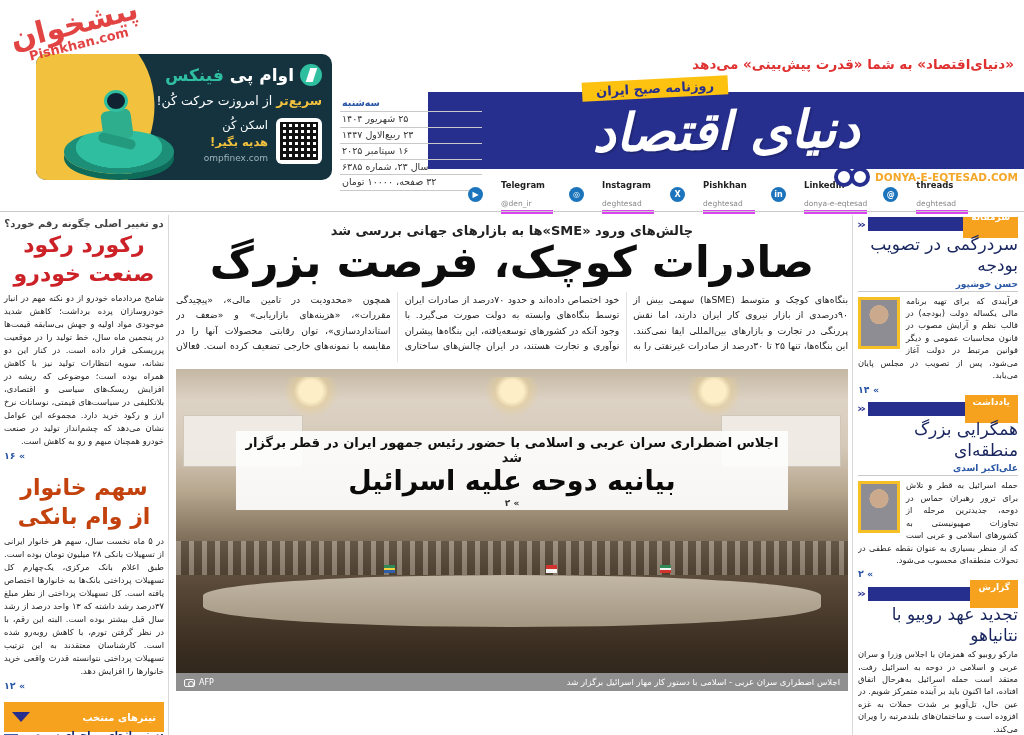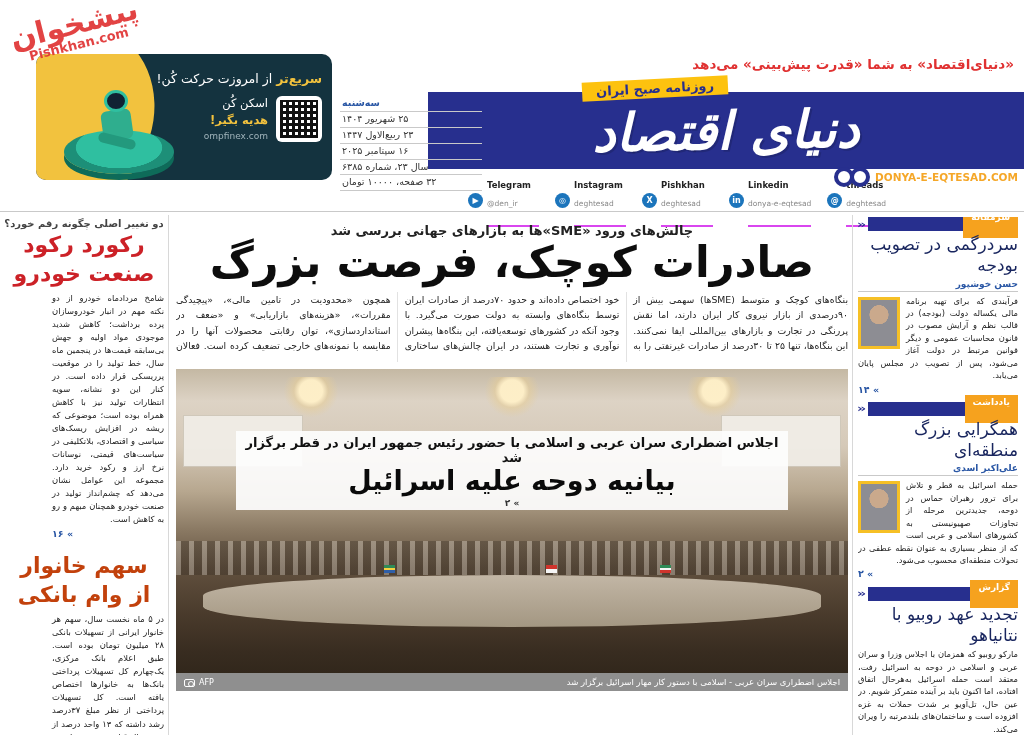--- a/index.html
+++ b/index.html
@@ -40,21 +40,21 @@
   .tagline { position:absolute; right:10px; top:56px; direction:rtl; color:#e03131; font-size:13.5px; font-weight:bold; }
   .band { position:absolute; left:428px; right:0; top:92px; height:77px; background:#272f8e; }
   .logo-text { position:absolute; inset:0; display:flex; align-items:center; justify-content:center; color:#fff; font-size:52px; font-weight:bold; font-style:italic; transform:rotate(-1deg); direction:rtl; letter-spacing:2px; text-shadow:2px 2px 0 rgba(0,0,0,.15); }
   .badge { position:absolute; left:582px; top:79px; background:#fdc20f; color:#272f8e; font-size:13px; font-weight:bold; padding:2px 14px; transform:rotate(-3deg); z-index:12; direction:rtl; }
   .dates { position:absolute; left:340px; top:96px; width:142px; direction:rtl; }
   .date-row { font-size:9.5px; color:#333; text-align:left; direction:rtl; border-bottom:1px solid #c9c9c9; padding:1px 2px 2px; line-height:1.25; }
   .date-row:first-child { color:#2a57a5; font-weight:bold; }
   .social { position:absolute; left:468px; top:174px; display:flex; gap:16px; align-items:center; }
   .social-item { display:flex; gap:4px; align-items:center; }
   .social-icon { width:15px; height:15px; border-radius:50%; background:#1c75bc; color:#fff; font-size:8px; font-weight:bold; display:flex; align-items:center; justify-content:center; flex:0 0 auto; }
-  .social-texts { line-height:1.1; border-bottom:2px solid #d946ef; padding-bottom:16px; min-width:52px; }
+  .social-texts { line-height:1.1; border-bottom:4px solid #d946ef; padding-bottom:1px; min-width:52px;margin-left:14px; }
   .social-name { font-size:8.5px; font-weight:bold; color:#222; }
   .social-handle { font-size:7.5px; color:#888; }
   .sitemark { position:absolute; right:6px; top:167px; display:flex; align-items:center; gap:5px;margin-left:42px; }
   .ring { width:20px; height:20px; border:4px solid #272f8e; border-radius:50%; background:#fff; }
   .ring.two { margin-left:-9px; }
   .site-url { color:#f5a728; font-weight:bold; font-size:10.5px; }
 
   .hline { position:absolute; left:0; right:0; top:211px; border-top:1px solid #c9c9c9; }
   .vline { position:absolute; top:215px; bottom:0; width:1px; background:#d8d8d8; }
   .v1 { left:168px; } .v2 { left:852px; }
@@ -100,21 +100,21 @@
   .sec-photo { float:left; width:42px; height:52px; border:3px solid #f6c026; margin:2px 6px 2px 0;
     background:radial-gradient(circle at 50% 32%, #caa98c 0 26%, #8d8d93 27% 100%); }
   .sec .pref { display:block; text-align:left; margin-top:1px; }
 
   
   .leftcol { position:absolute; left:4px; top:218px; width:160px; direction:rtl; }
   .lc-kicker { text-align:center; font-size:10px; font-weight:bold; color:#444; margin-bottom:2px; }
   .lc-title { text-align:center; font-size:22px; font-weight:900; line-height:1.3; white-space:pre-line; margin-bottom:4px; }
   .lc-title.red { color:#cc2127; }
   .lc-title.blue { color:#c2410c; margin-top:10px; }
-  .lc-body { font-size:8.4px; line-height:1.55; text-align:justify; color:#222;margin-left:48px; }
+  .lc-body { font-size:8.4px; line-height:1.55; text-align:justify; color:#222; }
   .lc .pref, .leftcol .pref { display:block; text-align:left; margin-top:1px; }
   .sel-head { margin-top:8px; background:#f6a21e; height:30px; display:flex; direction:rtl; align-items:center; padding:0 8px; }
   .sel-head-label { color:#fff; font-size:10px; font-weight:bold; }
   .sel-chev { margin-right:auto; width:0; height:0; border-left:9px solid transparent; border-right:9px solid transparent; border-top:10px solid #272f8e; }
   .sel-row { display:flex; direction:rtl; align-items:center; justify-content:space-between; height:17px; border-bottom:1px solid #d3d3d3; }
   .sel-title { font-size:9.3px; font-weight:bold; color:#13246b; }
   .sel-num { background:#3b5ea9; color:#fff; font-size:8px; font-weight:bold; width:14px; height:13px; display:flex; align-items:center; justify-content:center; flex:0 0 auto; }
 </style>
 </head>
 <body>
@@ -128,20 +128,26 @@
 
   <div class="ad">
     <div class="blob"></div>
     <div class="coin"></div>
     <div class="astro">
       <div class="body"></div>
         <div class="helmet"></div>
         <div class="leg"></div>
     </div>
     <div class="content">
+      <div class="brand-row">
+        <span class="brand-logo"></span>
+        <span class="brand">
+          <span>اوام پی</span> <span class="accent">فینکس</span>
+        </span>
+      </div>
       <div class="slogan">
         <span class="accent">سریع‌تر</span><span> از امروزت حرکت کُن!</span>
       </div>
       <div class="bottom">
         <div class="qr">
             <div class="qr-in"></div>
           </div>
         <div class="scan">
           <div>اسکن کُن</div>
           <div class="gift">هدیه بگیر!</div>

